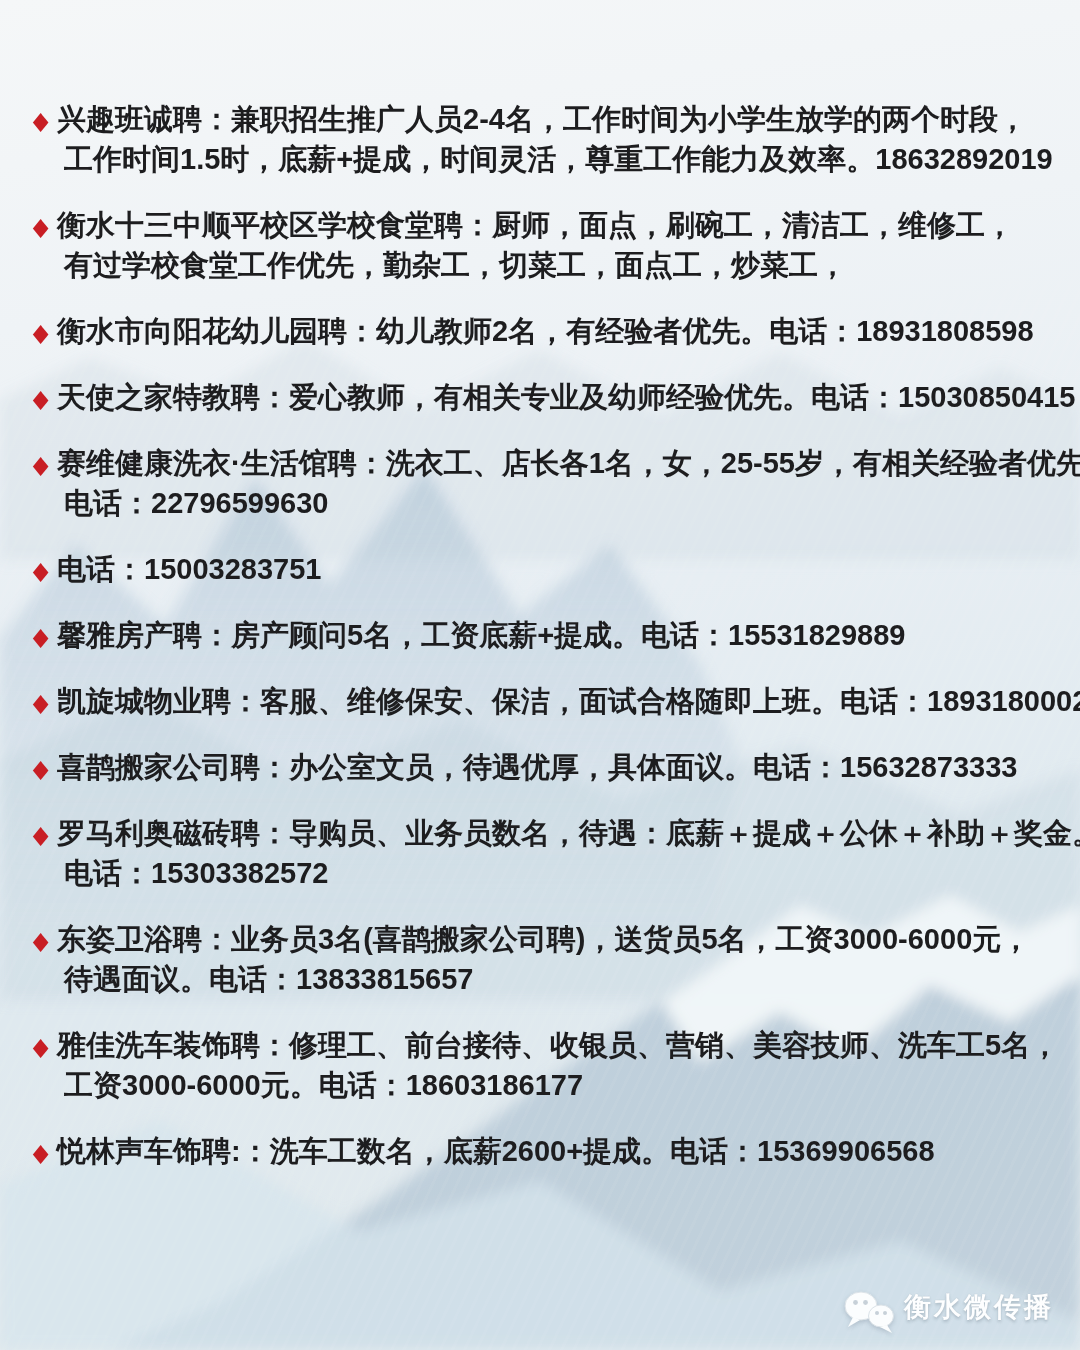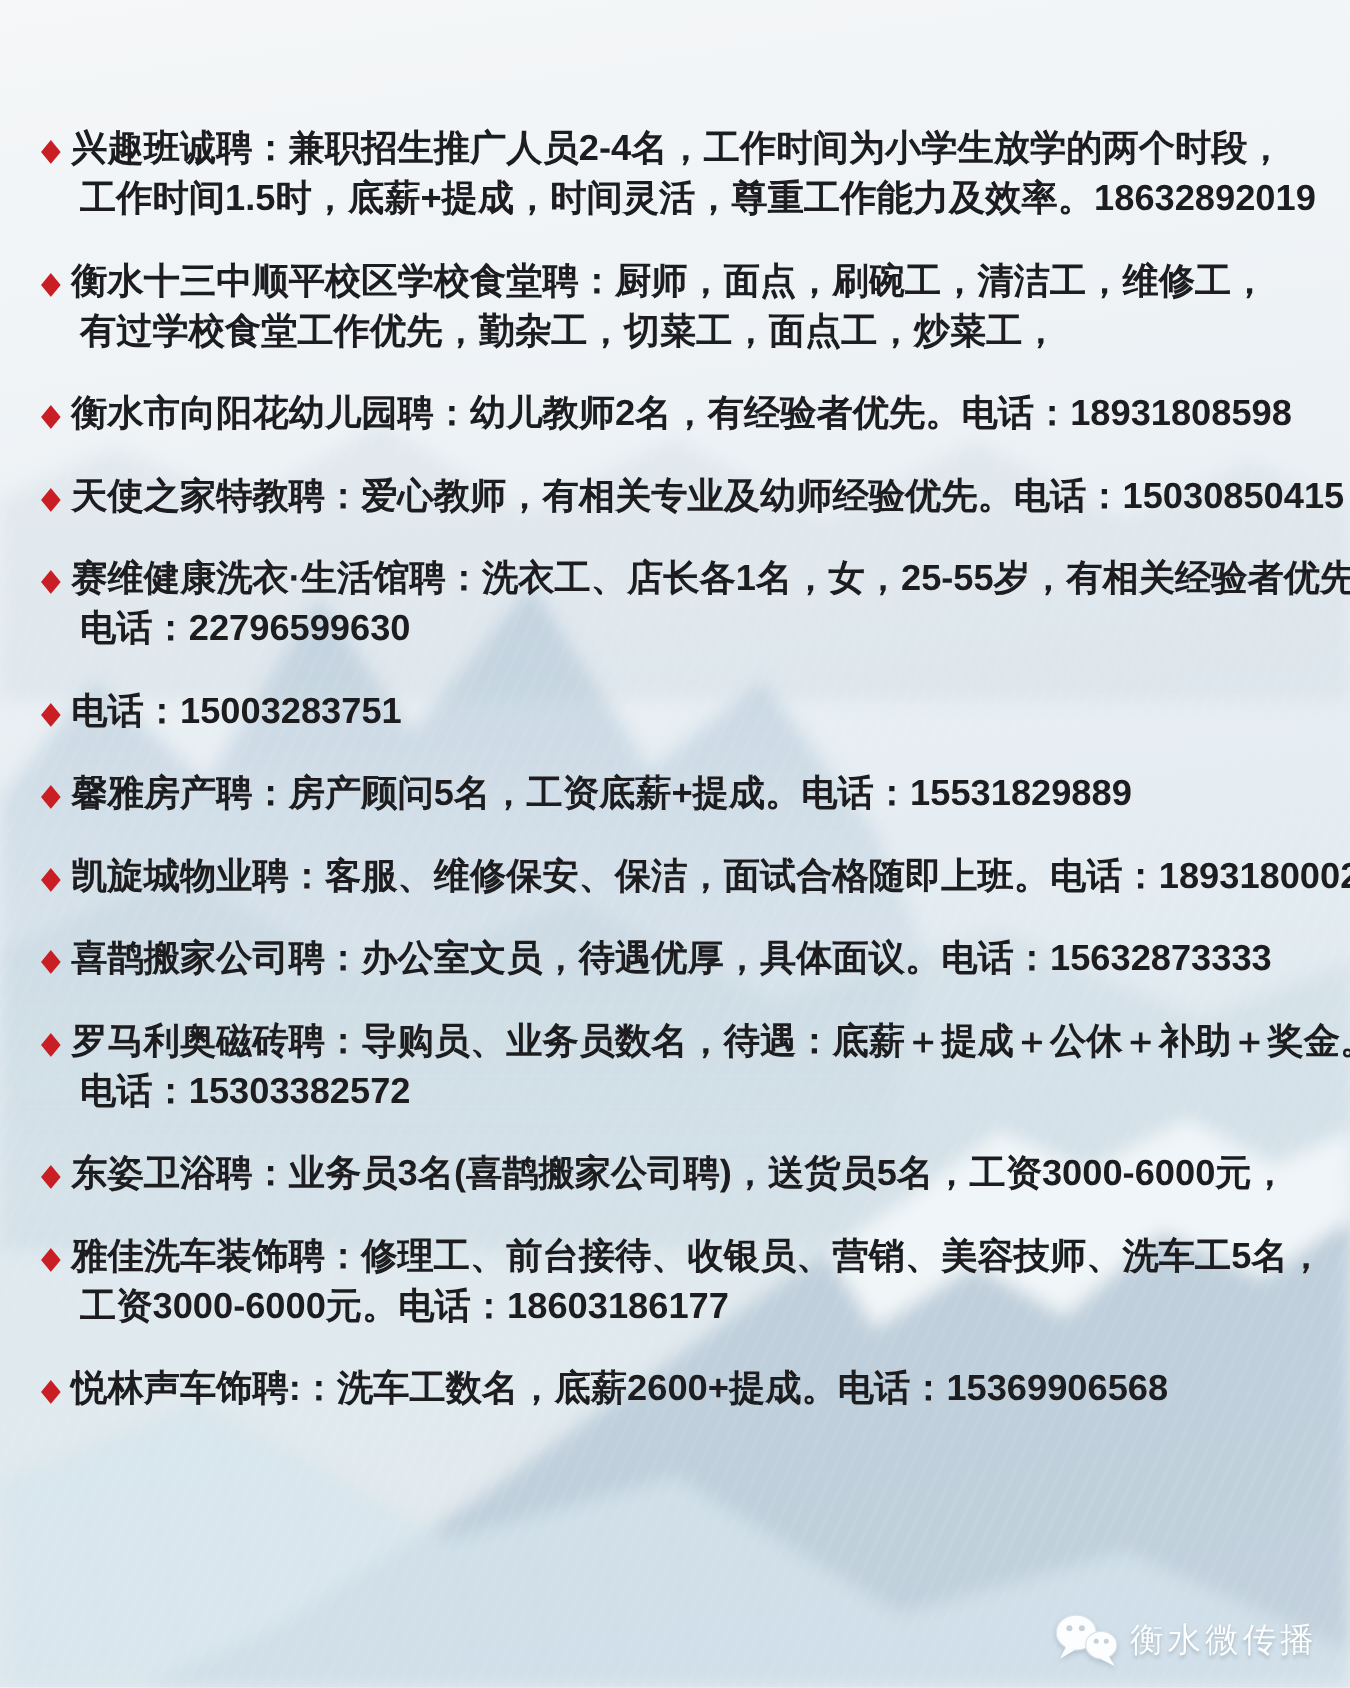--- a/index.html
+++ b/index.html
@@ -32,23 +32,23 @@
     display:inline-block;
     color:#c81e24;
     font-size:25px;
     line-height:40px;
     transform:scaleX(.82);
   }
   .line { white-space:nowrap; }
   .line + .line { padding-left:7px; }
   .watermark {
     position:absolute; right:26px; bottom:15px;
-    display:flex; align-items:center; gap:8px;
+    display:flex; align-items:flex-start; gap:8px;
     color:#ffffff;
-    font-size:27px; font-weight:400; letter-spacing:3px;
+    font-size:27px; font-weight:700; letter-spacing:3px;
     text-shadow:0 2px 3px rgba(110,125,140,.38), 0 0 1px rgba(140,152,164,.45);
     opacity:.96;
   }
   .wx { filter:drop-shadow(0 2px 2px rgba(115,130,145,.35)); }
 </style>
 </head>
 <body>
 
 <div class="page">
 
@@ -131,20 +131,21 @@
 
     <article class="listing">
       <span class="bullet">◆</span>
       <div class="line">罗马利奥磁砖聘：导购员、业务员数名，待遇：底薪＋提成＋公休＋补助＋奖金。</div>
       <div class="line">电话：15303382572</div>
     </article>
 
     <article class="listing">
       <span class="bullet">◆</span>
       <div class="line">东姿卫浴聘：业务员3名(喜鹊搬家公司聘)，送货员5名，工资3000-6000元，</div>
+      <div class="line">待遇面议。电话：13833815657</div>
     </article>
 
     <article class="listing">
       <span class="bullet">◆</span>
       <div class="line">雅佳洗车装饰聘：修理工、前台接待、收银员、营销、美容技师、洗车工5名，</div>
       <div class="line">工资3000-6000元。电话：18603186177</div>
     </article>
 
     <article class="listing">
       <span class="bullet">◆</span>

